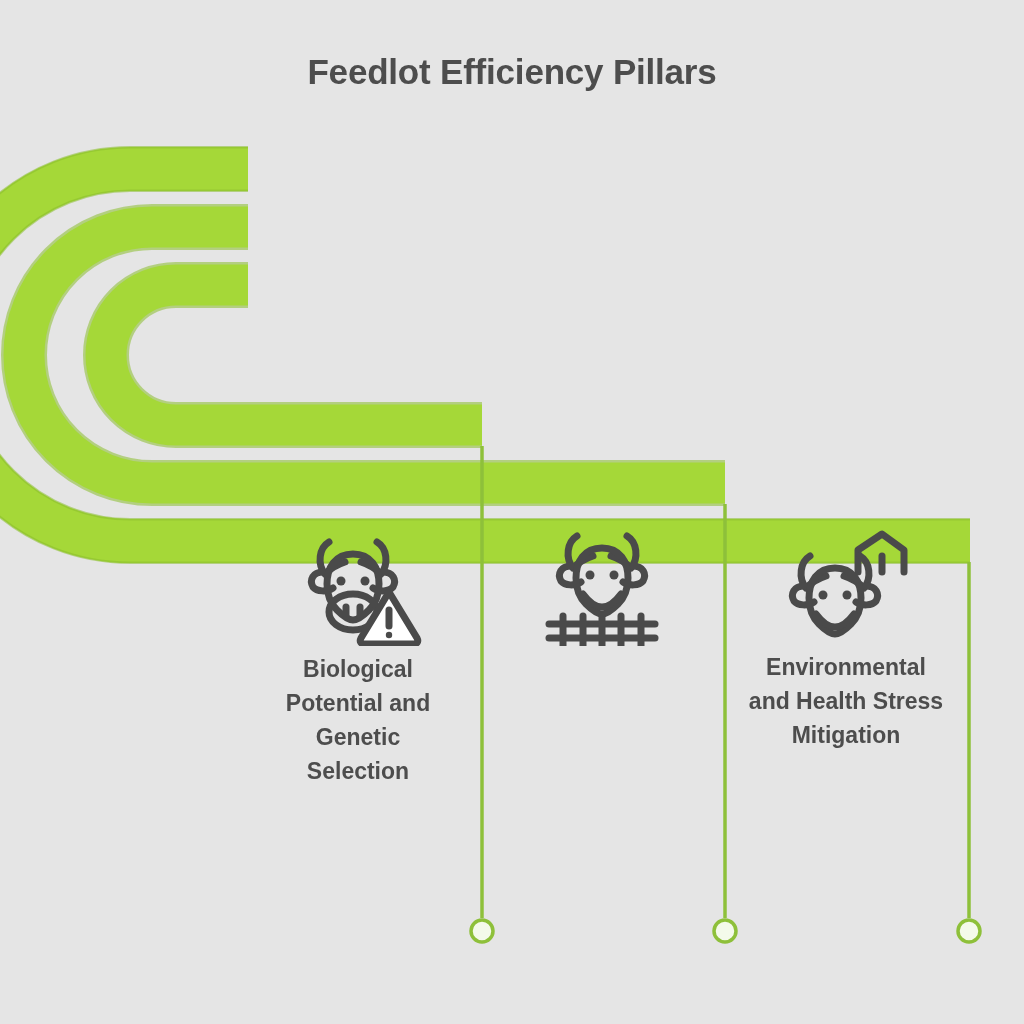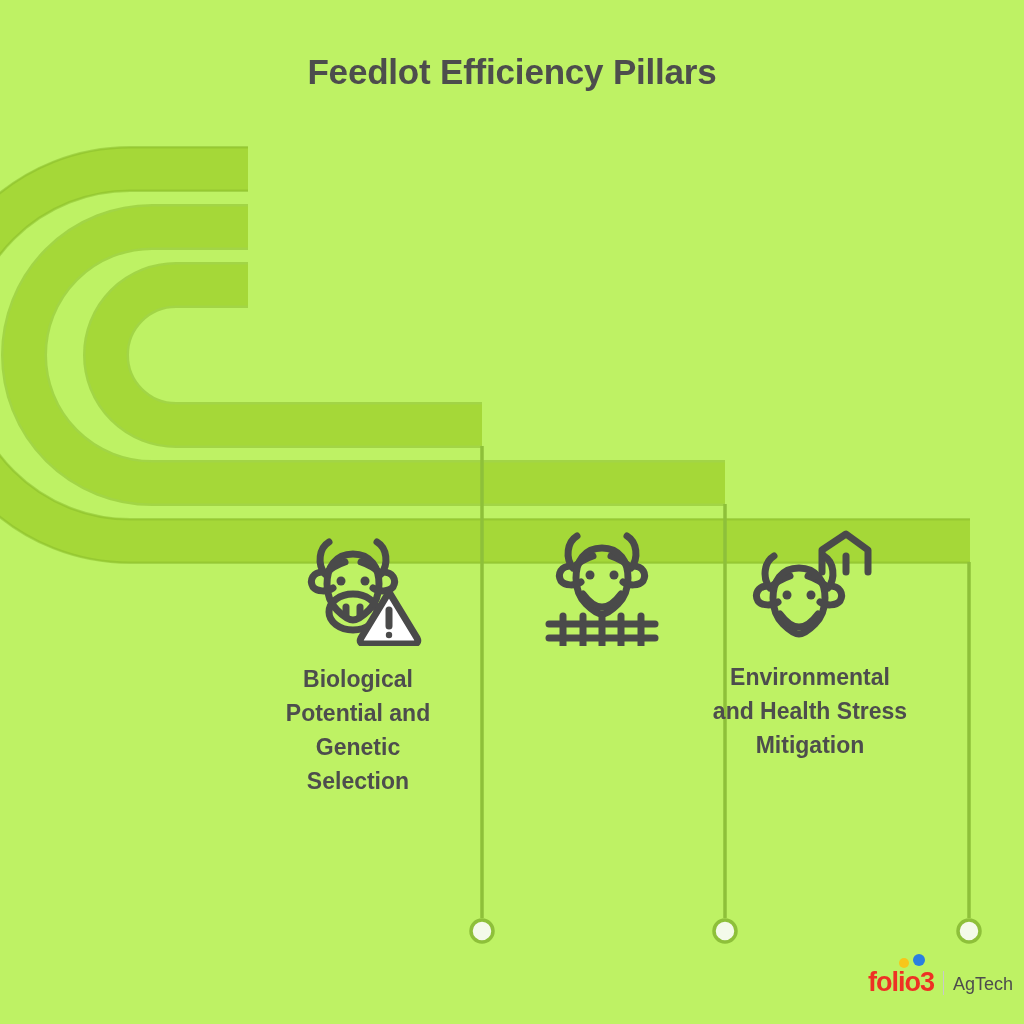--- a/index.html
+++ b/index.html
@@ -10,21 +10,21 @@
   body {
     width: 1024px;
     height: 1024px;
     font-family: "Liberation Sans", sans-serif;
     overflow: hidden;
   }
   #canvas {
     position: relative;
     width: 1024px;
     height: 1024px;
-    background: #bef264;
+    background: #e5e5e5;
   }
 
   
   #page-title {
     position: absolute;
     left: 0;
     top: 52px;
     width: 1024px;
     text-align: center;
     font-size: 35px;
@@ -45,30 +45,30 @@
   
   .pillar {
     position: absolute;
     text-align: center;
   }
   .pillar-icon {
     display: block;
     margin: 0 auto;
   }
   .pillar-label {
-    margin-top: 16px;
+    margin-top: 6px;
     font-size: 23px;
     line-height: 1.48;
     font-weight: bold;
     color: #4d4d4d;
   }
 
   #pillar-1 { left: 268px; top: 528px; width: 180px; }
   #pillar-2 { left: 512px; top: 528px; width: 180px; }
-  #pillar-3 { left: 712px; top: 528px; width: 196px; }
+  #pillar-3 { left: 748px; top: 528px; width: 196px; }
 
   
   #logo {
     position: absolute;
     left: 868px;
     top: 962px;
     display: flex;
     align-items: flex-end;
     height: 34px;
   }
@@ -244,23 +244,14 @@
 
         <path d="M 32 86 C 38 94 44 99 51 99 C 58 99 64 94 70 86"></path>
 
         <circle cx="39" cy="67" r="4.5" fill="#4a4a4a" stroke="none"></circle>
         <circle cx="63" cy="67" r="4.5" fill="#4a4a4a" stroke="none"></circle>
       </g>
     </svg>
     <div class="pillar-label">Environmental and Health Stress Mitigation</div>
   </div>
 
-  <div id="logo">
-    <div id="logo-wordmark">
-      <span id="logo-dot-yellow" class="logo-dot"></span>
-      <span id="logo-dot-blue" class="logo-dot"></span>
-      <span>folio3</span>
-    </div>
-    <div id="logo-divider"></div>
-    <div id="logo-suffix">AgTech</div>
-  </div>
 
 </div>
 
 </body></html>

